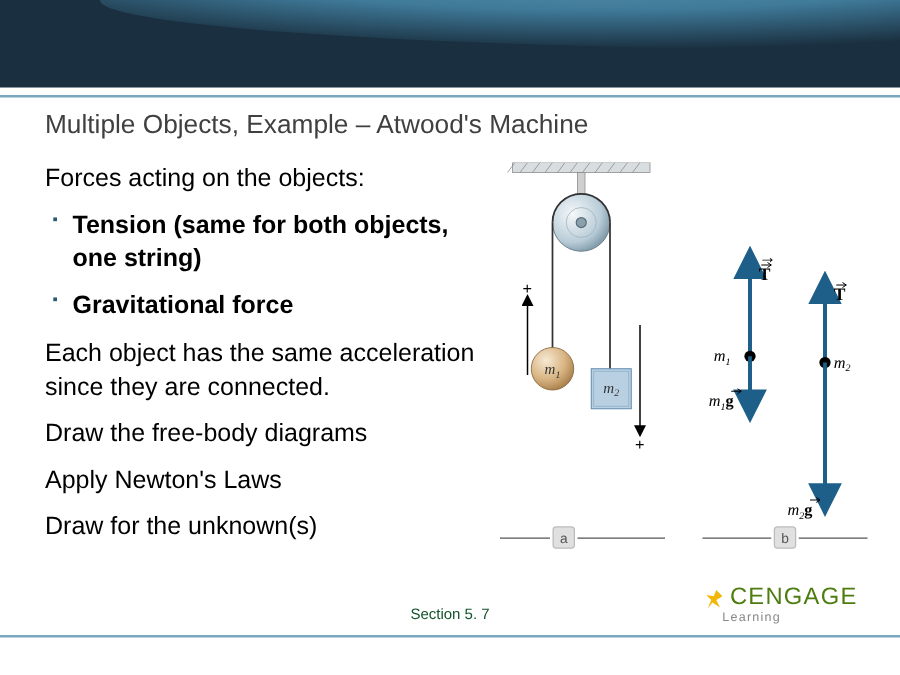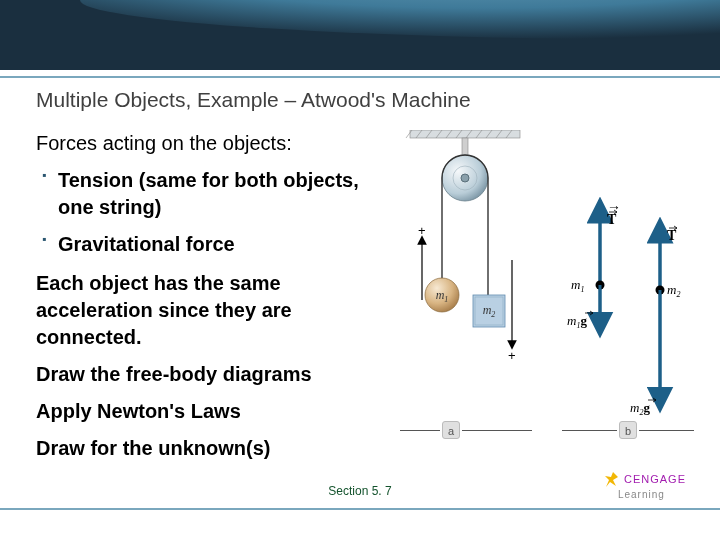--- a/index.html
+++ b/index.html
@@ -14,36 +14,36 @@
 
   
   .title { position: absolute; top: 88px; left: 36px; font-size: 21px; color: #404040; font-weight: 400; }
 
   
   .body { position: absolute; top: 130px; left: 36px; width: 360px; font-size: 20px; line-height: 1.35; color: #000; }
   .body .lead { font-weight: 400; margin-bottom: 10px; }
   .body ul { list-style: none; margin: 0 0 12px 0; }
   .body li { padding-left: 22px; position: relative; margin-bottom: 10px; font-weight: 700; }
   .body li::before { content: "▪"; position: absolute; left: 6px; top: 0; color: #2a5670; font-size: 12px; }
-  .body p.step { margin-bottom: 10px; font-weight: 700; }
+  .body p.step { margin-bottom: 10px; font-weight: 400; }
 
   
   .fig { position: absolute; top: 130px; left: 400px; width: 300px; height: 320px; }
   svg { display: block; }
 
   
   .figlab { position: absolute; width: 18px; height: 18px; background: #e0e0e0; border: 1px solid #bbb; border-radius: 3px; text-align: center; font-size: 11px; line-height: 18px; color: #555; }
   .figline { position: absolute; height: 1px; background: #555; }
 
   
   .footer-line { position: absolute; bottom: 30px; left: 0; width: 720px; height: 2px; background: #7aa7bd; }
   .section { position: absolute; bottom: 42px; left: 0; width: 720px; text-align: center; font-size: 12px; color: #14532d; }
   .logo { position: absolute; bottom: 40px; right: 34px; font-size: 10px; color: #2a5670; text-align: left; }
   .logo .star { display: inline-block; width: 18px; height: 18px; vertical-align: middle; margin-right: 2px; }
-  .logo .brand { font-size: 11px; letter-spacing: 1px; color: #a21caf; font-weight: 400; }
+  .logo .brand { font-size: 19px; letter-spacing: 1px; color: #4d7c0f; font-weight: 400; }
   .logo .sub { font-size: 10px; color: #888; letter-spacing: 1px; }
 </style>
 </head>
 <body>
 
 <div class="slide">
 
   <div class="hdr">
     <div class="darkbar"></div>
     <div class="swoosh"></div>

